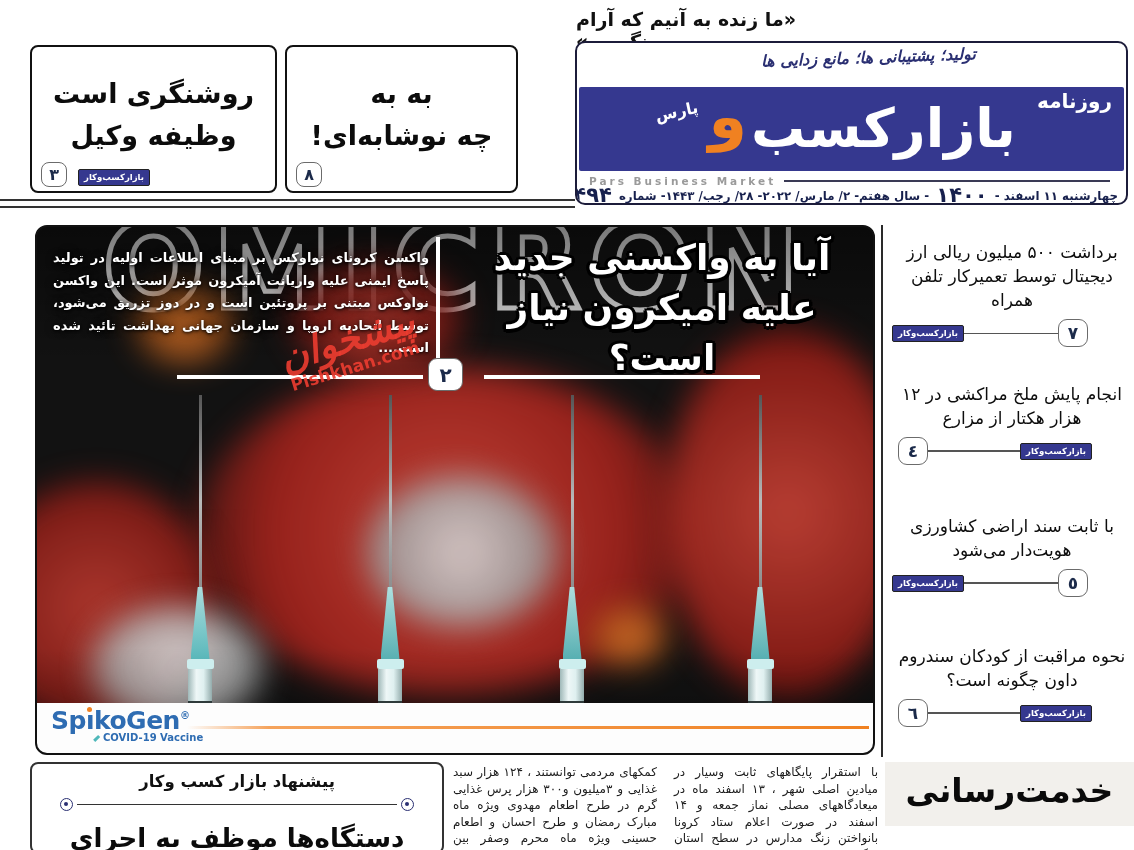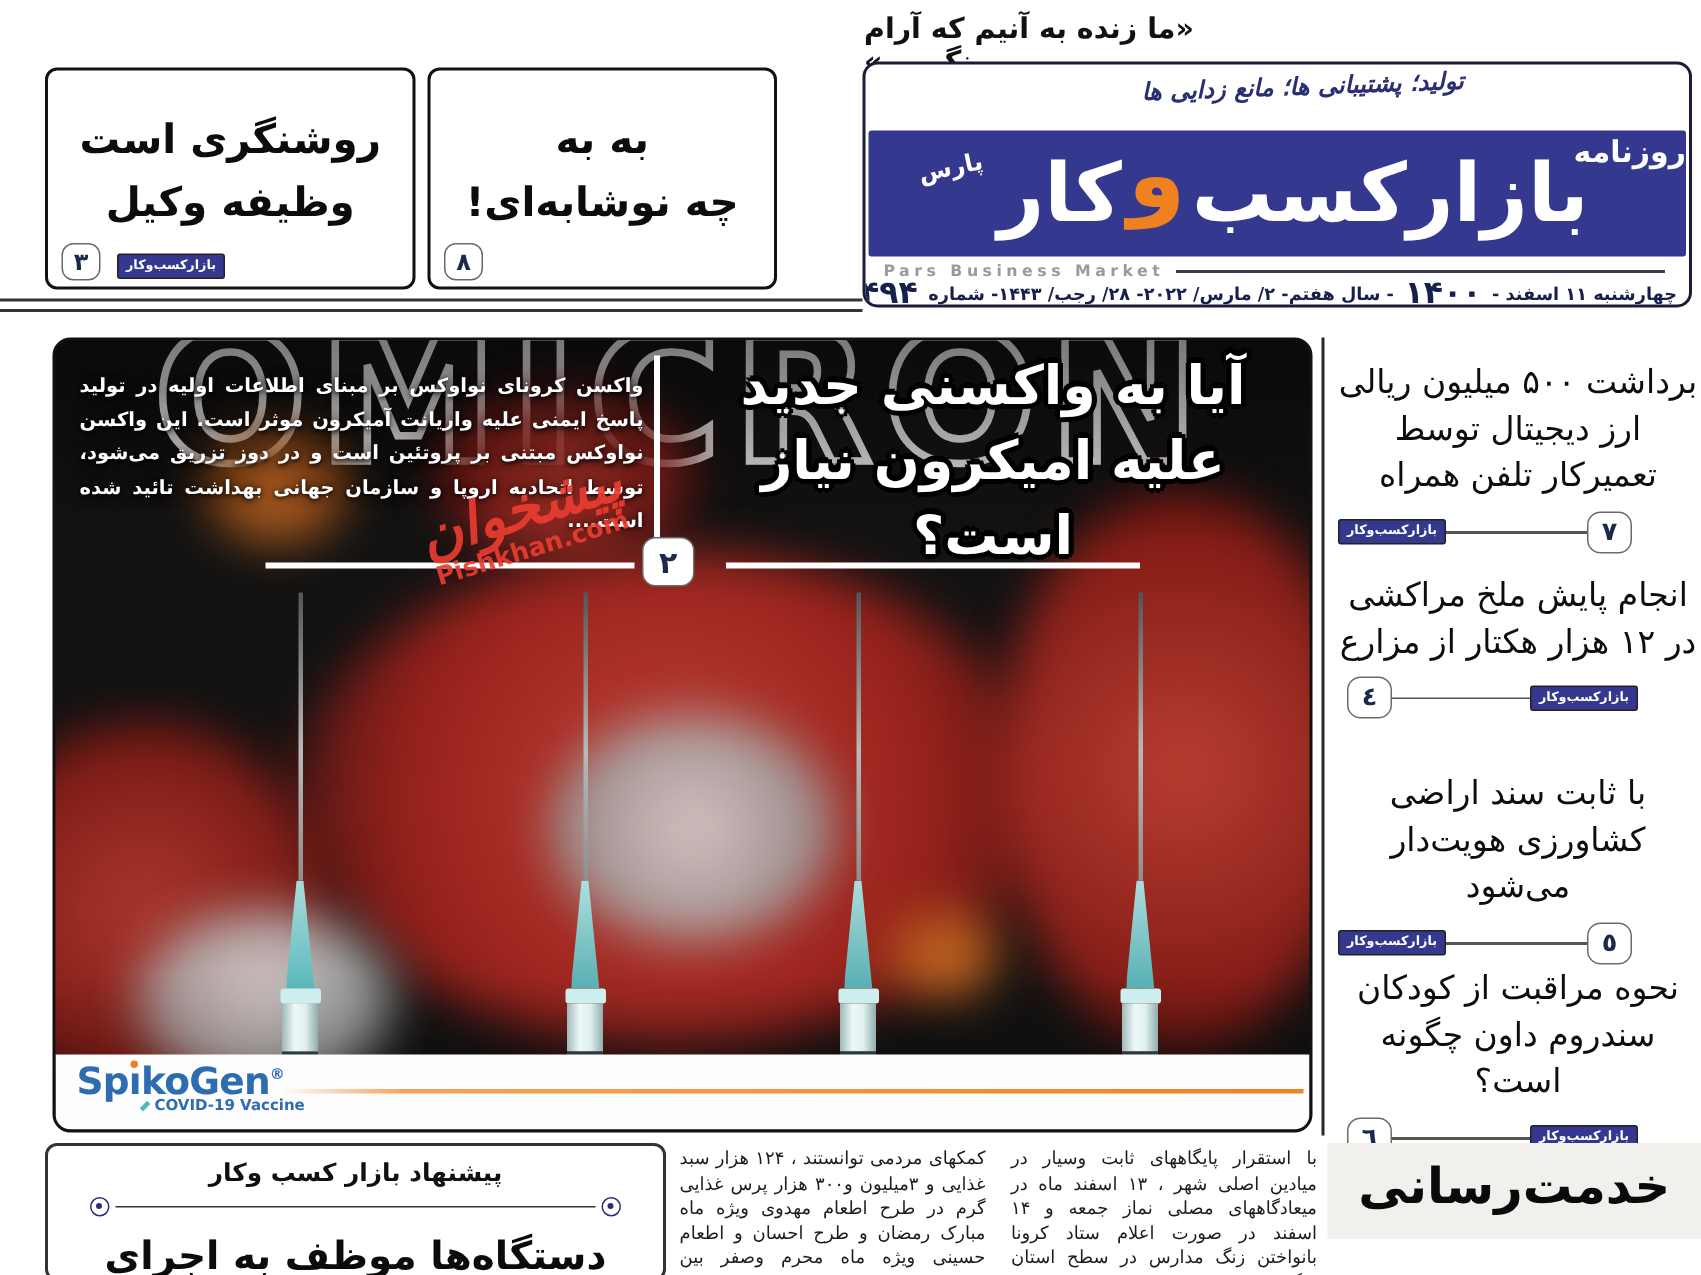--- a/index.html
+++ b/index.html
@@ -9,21 +9,21 @@
   
   .slogan{position:absolute;left:576px;top:8px;width:240px;direction:rtl;text-align:left;
           font-size:19px;font-weight:900;color:#111;}
 
   
   .masthead{position:absolute;left:575px;top:41px;width:553px;height:164px;background:#fff;
             border:2.5px solid #1c1c3a;border-radius:10px;overflow:hidden;}
   .tagline{position:absolute;right:150px;top:5px;direction:rtl;font-size:16px;font-weight:700;
            font-style:italic;color:#2a2f72;transform:rotate(-2deg);}
   .band{position:absolute;left:2px;right:2px;top:44px;height:84px;background:#35388f;border-radius:2px;}
-  .rouzname{position:absolute;right:0;top:2px;color:#fff;font-size:20px;font-weight:800;direction:rtl;}
+  .rouzname{position:absolute;right:12px;top:2px;color:#fff;font-size:20px;font-weight:800;direction:rtl;}
   .logo{position:absolute;inset:0;display:flex;direction:rtl;justify-content:center;align-items:center;gap:4px;padding-right:26px;}
   .lg{color:#fff;font-size:54px;font-weight:900;letter-spacing:-2px;line-height:1;}
   .waw{color:#f08121;font-size:62px;font-weight:900;position:relative;top:-12px;line-height:1;}
   .pars{color:#fff;font-size:16px;font-weight:700;transform:rotate(-12deg);position:relative;top:-18px;right:6px;}
   .pbm-row{position:absolute;left:12px;right:16px;top:132px;display:flex;align-items:center;gap:8px;}
   .pbm{font-size:10.5px;font-weight:700;letter-spacing:3px;color:#9a9a9a;white-space:nowrap;}
   .pbm-line{flex:1;height:2px;background:#3a3a55;}
   .dateline{position:absolute;left:6px;right:8px;top:140px;direction:rtl;text-align:center;
             white-space:nowrap;color:#17204d;}
   .dl-s{font-size:11.8px;font-weight:700;}
@@ -93,21 +93,21 @@
   .sp-i::after{content:"";position:absolute;left:1.5px;top:1px;width:5px;height:5px;background:#f08121;border-radius:50%;}
   .sg-reg{font-size:10px;vertical-align:10px;color:#2e6cb2;font-weight:700;}
   .sg-sub{font-size:10px;font-weight:700;color:#2e6cb2;margin:-3px 0 0 42px;}
   .sg-tick{display:inline-block;width:7px;height:2.5px;background:#4fb8ba;transform:rotate(-45deg);margin-right:3px;vertical-align:2px;}
   .orange-line{position:absolute;left:150px;right:4px;top:23px;height:3px;
                background:linear-gradient(90deg,rgba(240,129,33,0),#f5a35c 12%,#f08121);}
 
   
   .vdivider{position:absolute;left:881px;top:225px;width:2px;height:532px;background:#2a2a2a;}
   .sb-item{position:absolute;left:890px;width:244px;}
-  .sb-title{direction:rtl;text-align:center;font-size:22px;font-weight:500;color:#0d0d0d;line-height:1.42;}
+  .sb-title{direction:rtl;text-align:center;font-size:17px;font-weight:500;color:#0d0d0d;line-height:1.42;}
   .sb-rule{display:flex;align-items:center;height:34px;margin-top:4px;}
   .sb-line{flex:1;height:1.6px;background:#555;}
   .sb-badge{width:30px;height:28px;font-size:17px;border-radius:9px;}
   .num-right{padding-left:2px;padding-right:46px;}
   .num-left{padding-left:8px;padding-right:42px;}
 
   
   .proposal{position:absolute;left:30px;top:762px;width:414px;height:92px;background:#fff;
             border:2px solid #333;border-radius:8px;overflow:hidden;}
   .pr-kicker{margin-top:8px;text-align:center;direction:rtl;font-size:16.5px;font-weight:600;color:#111;}
@@ -134,21 +134,20 @@
 
   <div class="slogan">«ما زنده به آنیم که آرام نگیریم»</div>
 
   <div class="masthead">
     <div class="tagline">تولید؛ پشتیبانی ها؛ مانع زدایی ها</div>
     <div class="band">
       <span class="rouzname">روزنامه</span>
       <div class="logo">
         <span class="lg">بازارکسب</span>
         <span class="waw">و</span>
-        <span class="lg">کار</span>
         <span class="pars">پارس</span>
       </div>
     </div>
     <div class="pbm-row">
       <span class="pbm">Pars Business Market</span>
       <span class="pbm-line"></span>
     </div>
     <div class="dateline">
       <span class="dl-s">چهارشنبه ۱۱ اسفند -</span>
       <span class="dl-b">۱۴۰۰</span>

